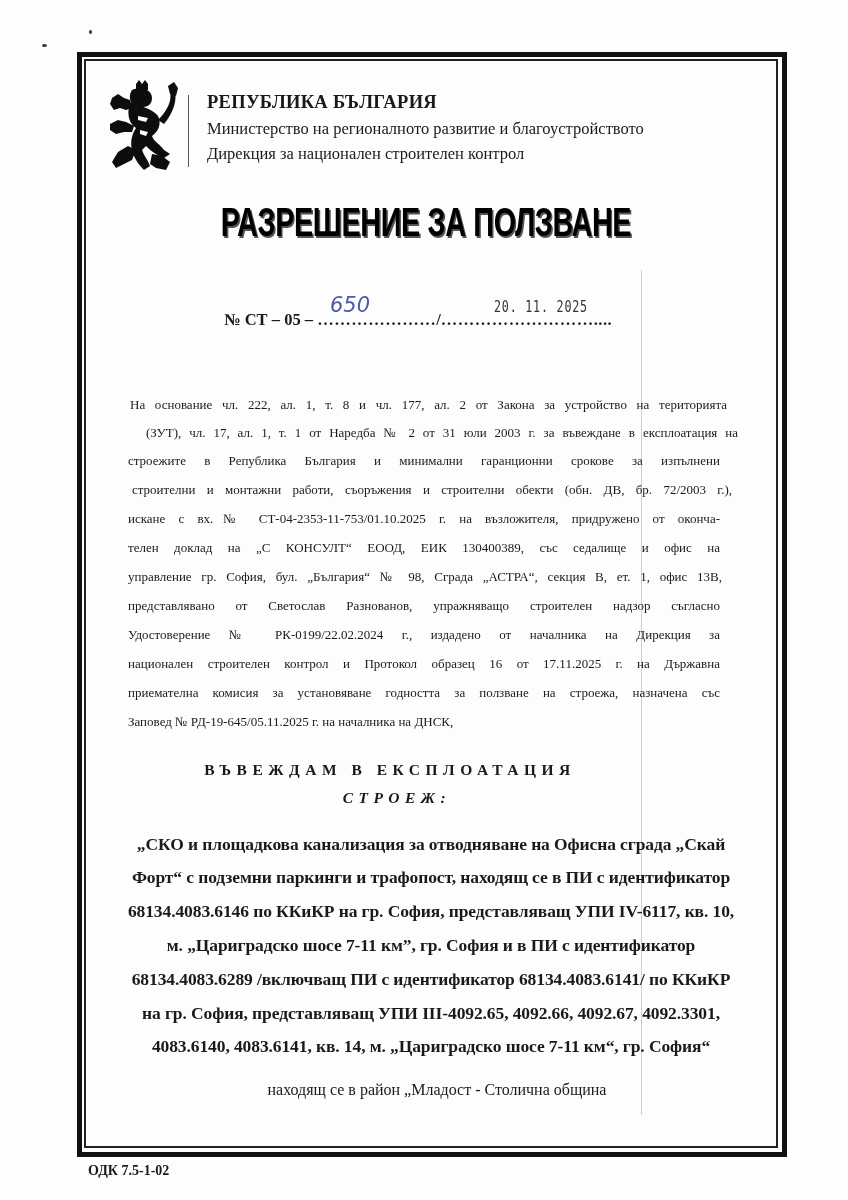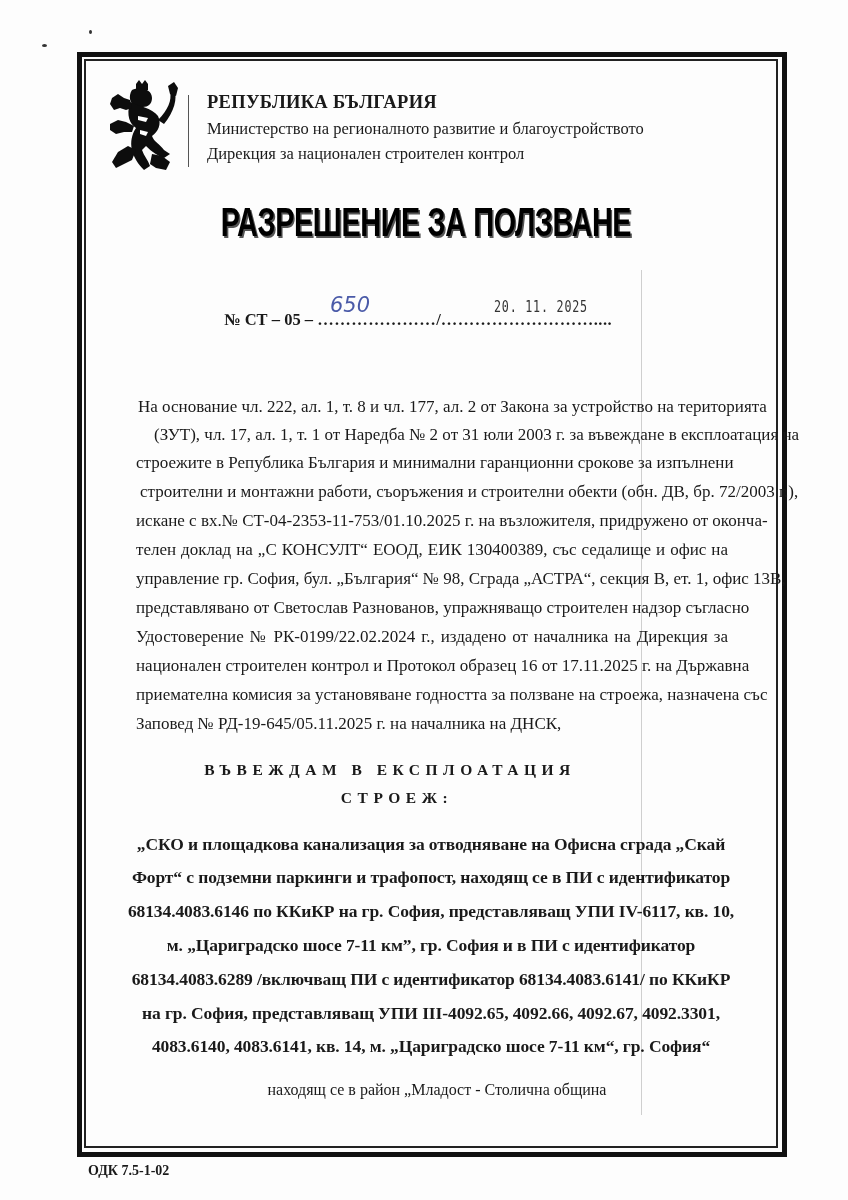--- a/index.html
+++ b/index.html
@@ -31,21 +31,21 @@
   .number-line .dots { letter-spacing: 0.5px; }
   .handwritten {
     position: absolute; left: 330px; top: 293px; font-family: "DejaVu Sans", sans-serif;
     font-style: italic; font-size: 21px; color: #4a5aa8; font-weight: normal;
   }
   .stamp-date {
     position: absolute; left: 494px; top: 298px; font-family: "DejaVu Sans Mono", monospace;
     font-size: 15px; color: #333; letter-spacing: 1px; transform: scaleX(0.78); transform-origin: 0 0;
   }
   .para-line { display: block; text-align: justify; text-align-last: justify; white-space: nowrap; }
-  .pl { position: absolute; font-size: 17px; white-space: nowrap; margin-left: 8px; }
+  .pl { position: absolute; font-size: 13px; white-space: nowrap; }
   .heading-spaced {
     position: absolute; left: 0; width: 780px; text-align: center; font-weight: bold;
     font-size: 15.5px; letter-spacing: 5.5px;
   }
   .object-line {
     position: absolute; left: 0; width: 862px; text-align: center; font-weight: bold;
     font-size: 17.5px; white-space: nowrap; letter-spacing: -0.1px;
   }
   .location-line { position: absolute; left: 0; width: 848px; text-align: center; top: 1081px; font-size: 16px; padding-left: 26px; box-sizing: border-box; }
   .footer-code { position: absolute; left: 88px; top: 1163px; font-size: 14px; font-weight: bold; }
@@ -128,21 +128,21 @@
   <div class="pl" style="left:128px;top:656px;width:592px;">
       <span class="para-line">национален строителен контрол и Протокол образец 16 от 17.11.2025 г. на Държавна</span>
     </div>
   <div class="pl" style="left:128px;top:685px;width:592px;">
       <span class="para-line">приемателна комисия за установяване годността за ползване на строежа, назначена със</span>
     </div>
   <div class="pl" style="left:128px;top:714px;"><span>Заповед № РД-19-645/05.11.2025 г. на началника на ДНСК,</span></div>
 </div>
 
 <div class="heading-spaced" style="top:761px;">ВЪВЕЖДАМ В ЕКСПЛОАТАЦИЯ</div>
-<div class="heading-spaced" style="top:789px;padding-left:14px;box-sizing:border-box;">СТРОЕЖ:</div>
+<div class="heading-spaced" style="top:789px;padding-left:14px;box-sizing:border-box;font-style:italic;">СТРОЕЖ:</div>
 
 <div>
   <div class="object-line" style="top:834px;">„СКО и площадкова канализация за отводняване на Офисна сграда „Скай</div>
   <div class="object-line" style="top:867px;">Форт“ с подземни паркинги и трафопост, находящ се в ПИ с идентификатор</div>
   <div class="object-line" style="top:901px;">68134.4083.6146 по ККиКР на гр. София, представляващ УПИ IV-6117, кв. 10,</div>
   <div class="object-line" style="top:935px;">м. „Цариградско шосе 7-11 км”, гр. София и в ПИ с идентификатор</div>
   <div class="object-line" style="top:969px;">68134.4083.6289 /включващ ПИ с идентификатор 68134.4083.6141/ по ККиКР</div>
   <div class="object-line" style="top:1003px;">на гр. София, представляващ УПИ III-4092.65, 4092.66, 4092.67, 4092.3301,</div>
   <div class="object-line" style="top:1036px;">4083.6140, 4083.6141, кв. 14, м. „Цариградско шосе 7-11 км“, гр. София“</div>
 </div>

